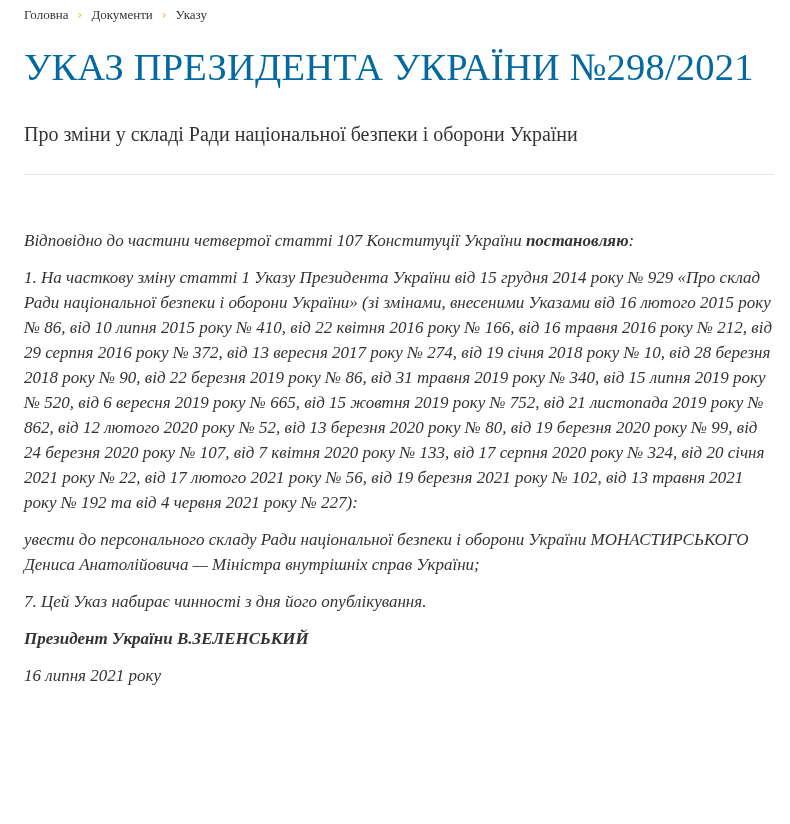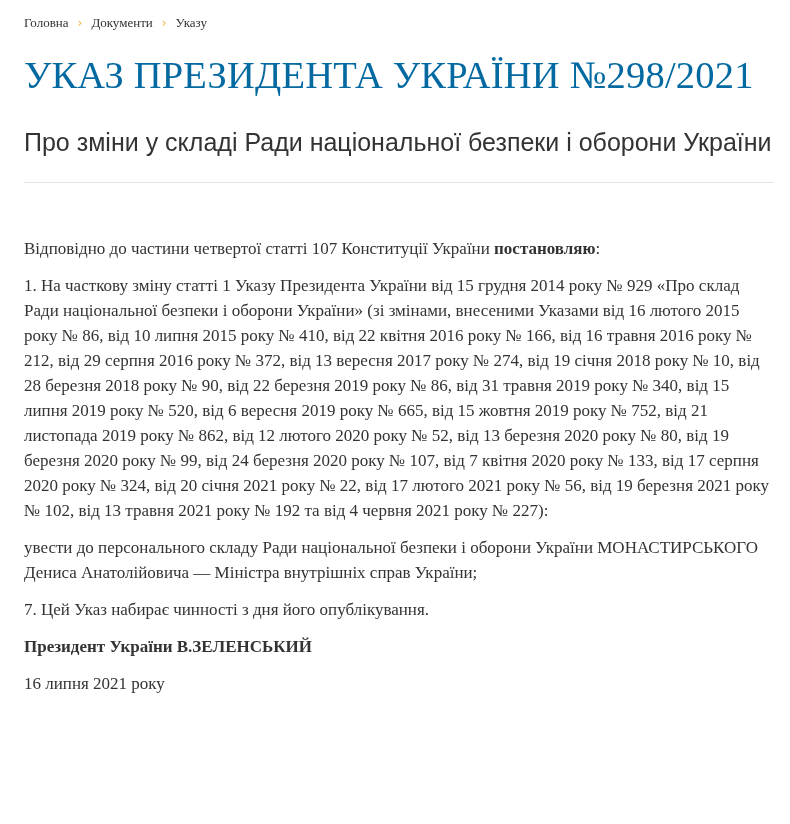--- a/index.html
+++ b/index.html
@@ -13,21 +13,21 @@
       overflow: hidden;
       color: #333333;
       font-family: "DejaVu Serif", "Liberation Serif", serif;
     }
     .page {
       padding: 0 24px 0 24px;
       box-sizing: border-box;
       width: 790px;
     }
     .breadcrumb {
-      padding-top: 12px;
+      padding-top: 4px;
       height: 22px;
       font-size: 13px;
       font-family: "Liberation Serif", serif;
       color: #333;
       display: flex;
       align-items: center;
     }
     .breadcrumb a {
       color: #333;
       text-decoration: none;
@@ -43,43 +43,44 @@
       font-family: "Liberation Serif", serif;
       font-weight: normal;
       font-size: 38.5px;
       line-height: 46px;
       color: #0369a1;
       letter-spacing: 0.2px;
       white-space: nowrap;
     }
     h2 {
       margin: 29px 0 0 0;
-      font-family: Liberation Sans, sans-serif;
+      font-family: Liberation Serif, serif;
       font-weight: normal;
-      font-size: 25px;
+      font-size: 20px;
       line-height: 30px;
       color: #333;
       white-space: nowrap;
     }
     .divider {
       margin-top: 25px;
       height: 0;
       border-top: 1px solid #e3e3e3;
       width: 750px;
     }
     .content {
       margin-top: 53px;
       font-family: "Liberation Serif", serif;
       font-size: 17px;
       line-height: 25px;
       color: #333;
       width: 750px;
     }
     .content p {
       margin: 0 0 12px 0;
+      font-style: italic;
     }
     .content p.art1 {
       margin-top: 0;
     }
     .content b {
       font-weight: bold;
       color: #333;
     }
     .content .signature {
       font-weight: bold;

